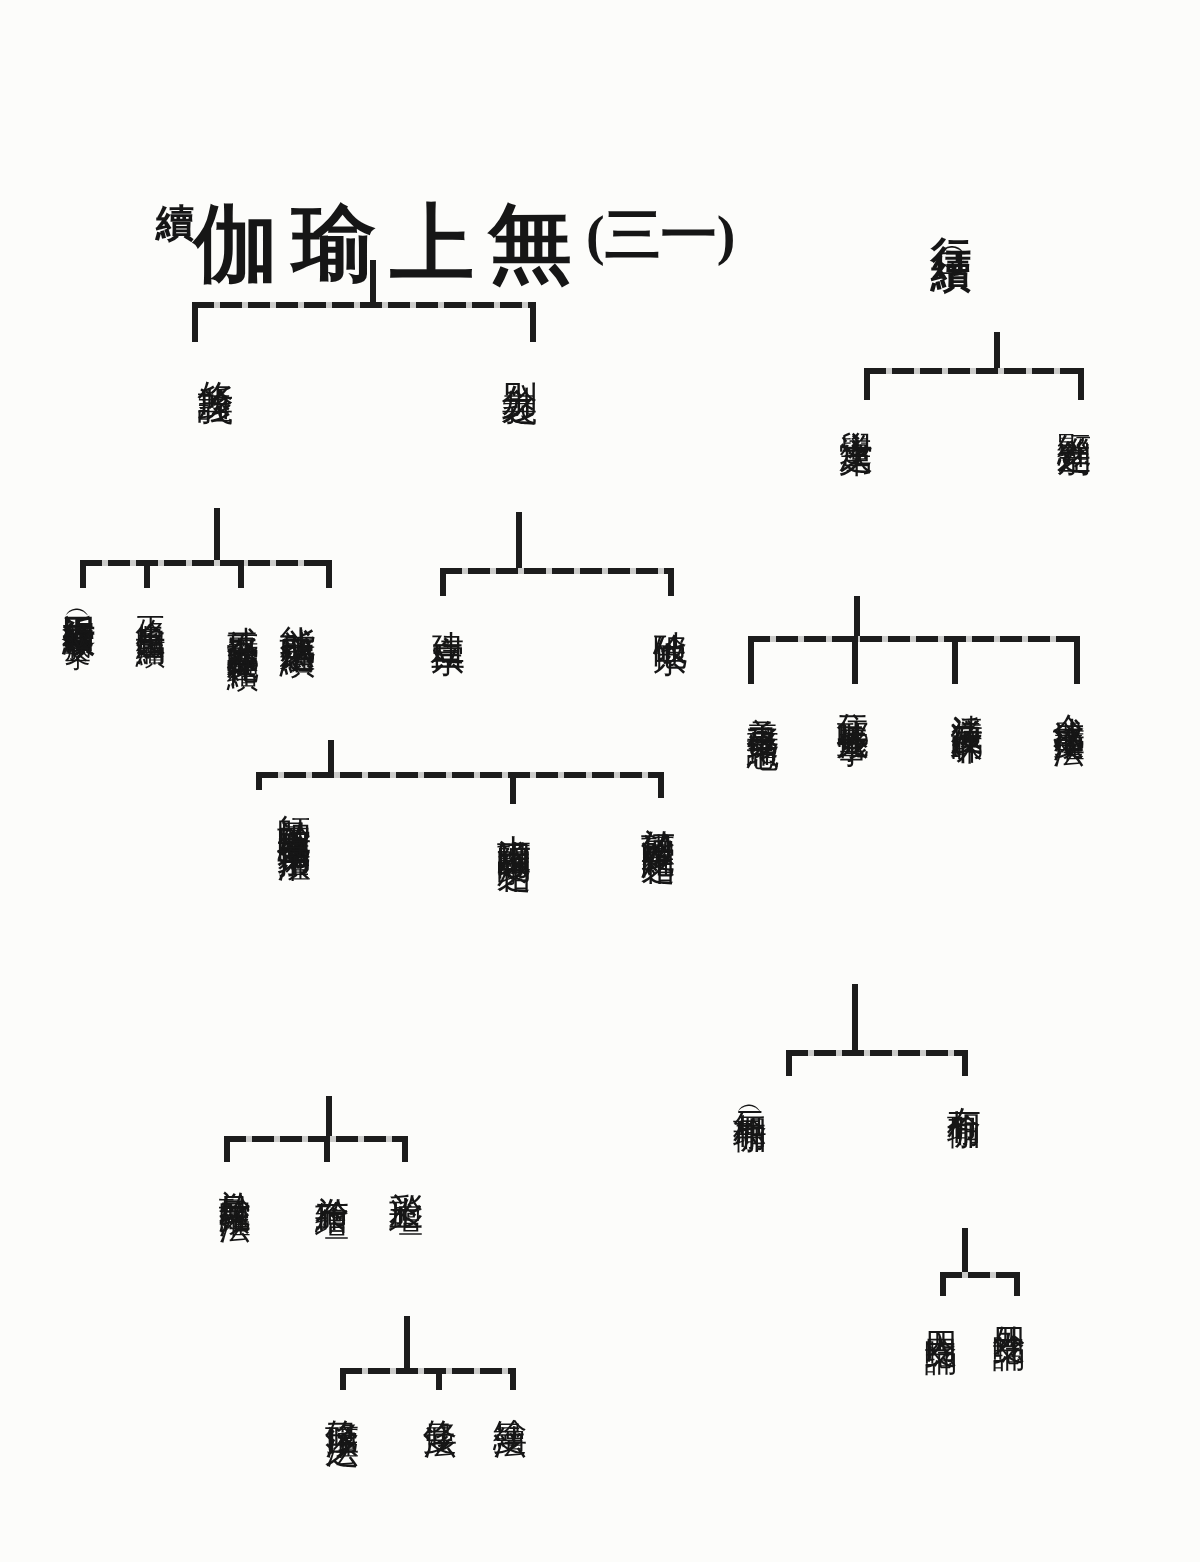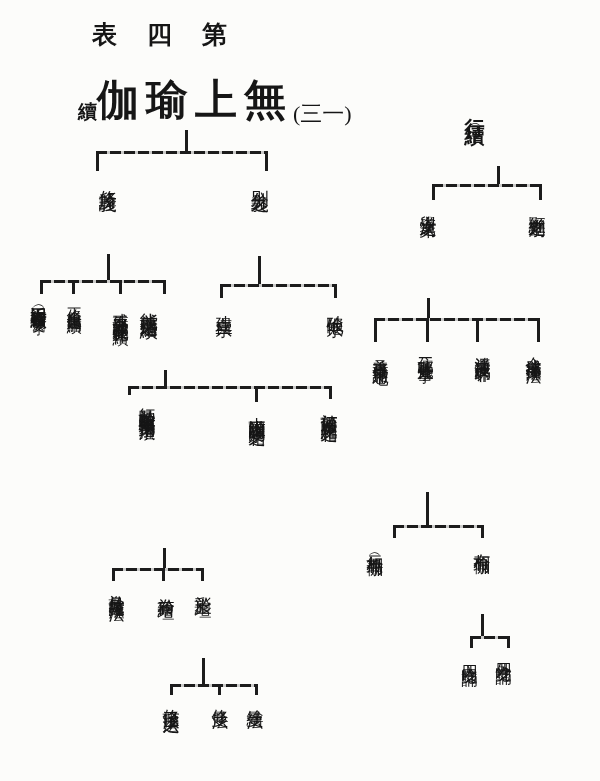--- a/index.html
+++ b/index.html
@@ -18,37 +18,36 @@
     text-orientation:mixed;
     line-height:1.15;
     letter-spacing:1.5px;
   }
   .s13{font-size:13px;} .s15{font-size:15px;} .s16{font-size:16px;}
   .s17{font-size:17px;} .s18{font-size:18px;}
   .bold{font-weight:bold;}
   .header { font-size:25px; font-weight:bold; letter-spacing:30px; }
   .title-prefix { font-size:19px; font-weight:600; }
   .title-main { font-size:42px; font-weight:bold; letter-spacing:7px; }
-  .title-num { font-size:22px; font-weight:400; }
+  .title-num { font-size:28px; font-weight:700; }
   .rt-main { font-size:20px; letter-spacing:8px; font-weight:600; }
   .rt-num { font-size:14px; letter-spacing:1px; }
   
   .hl { position:absolute; height:3px;
         background:repeating-linear-gradient(90deg,#1c1c1c 0 11px,rgba(28,28,28,.22) 11px 14px); }
   .vl { position:absolute; width:3px; background:#1c1c1c; }
 </style>
 </head>
 <body>
 
 <div class="page">
 
-  <div class="h header" style="left:92px; top:18px;">表四第</div>
 
   <div class="h title-prefix" style="left:78px; top:99px;">續</div>
-  <div class="h title-main" style="left:97px; top:72px;">伽瑜上無</div>
+  <div class="h title-main" style="left:97px; top:94px;">伽瑜上無</div>
   <div class="h title-num" style="left:293px; top:99px;">(三一)</div>
 
   <div class="vl" style="left:185px; top:130px; height:21px;"></div>
   <div class="hl" style="left:96px; top:151px; width:172px;"></div>
   <div class="vl" style="left:96px; top:151px; height:20px;"></div>
   <div class="vl" style="left:265px; top:151px; height:20px;"></div>
 
   <div class="v s18" style="left:97px; top:176px;">修所詮義</div>
   <div class="v s18" style="left:249px; top:176px;">別分之義</div>
 

